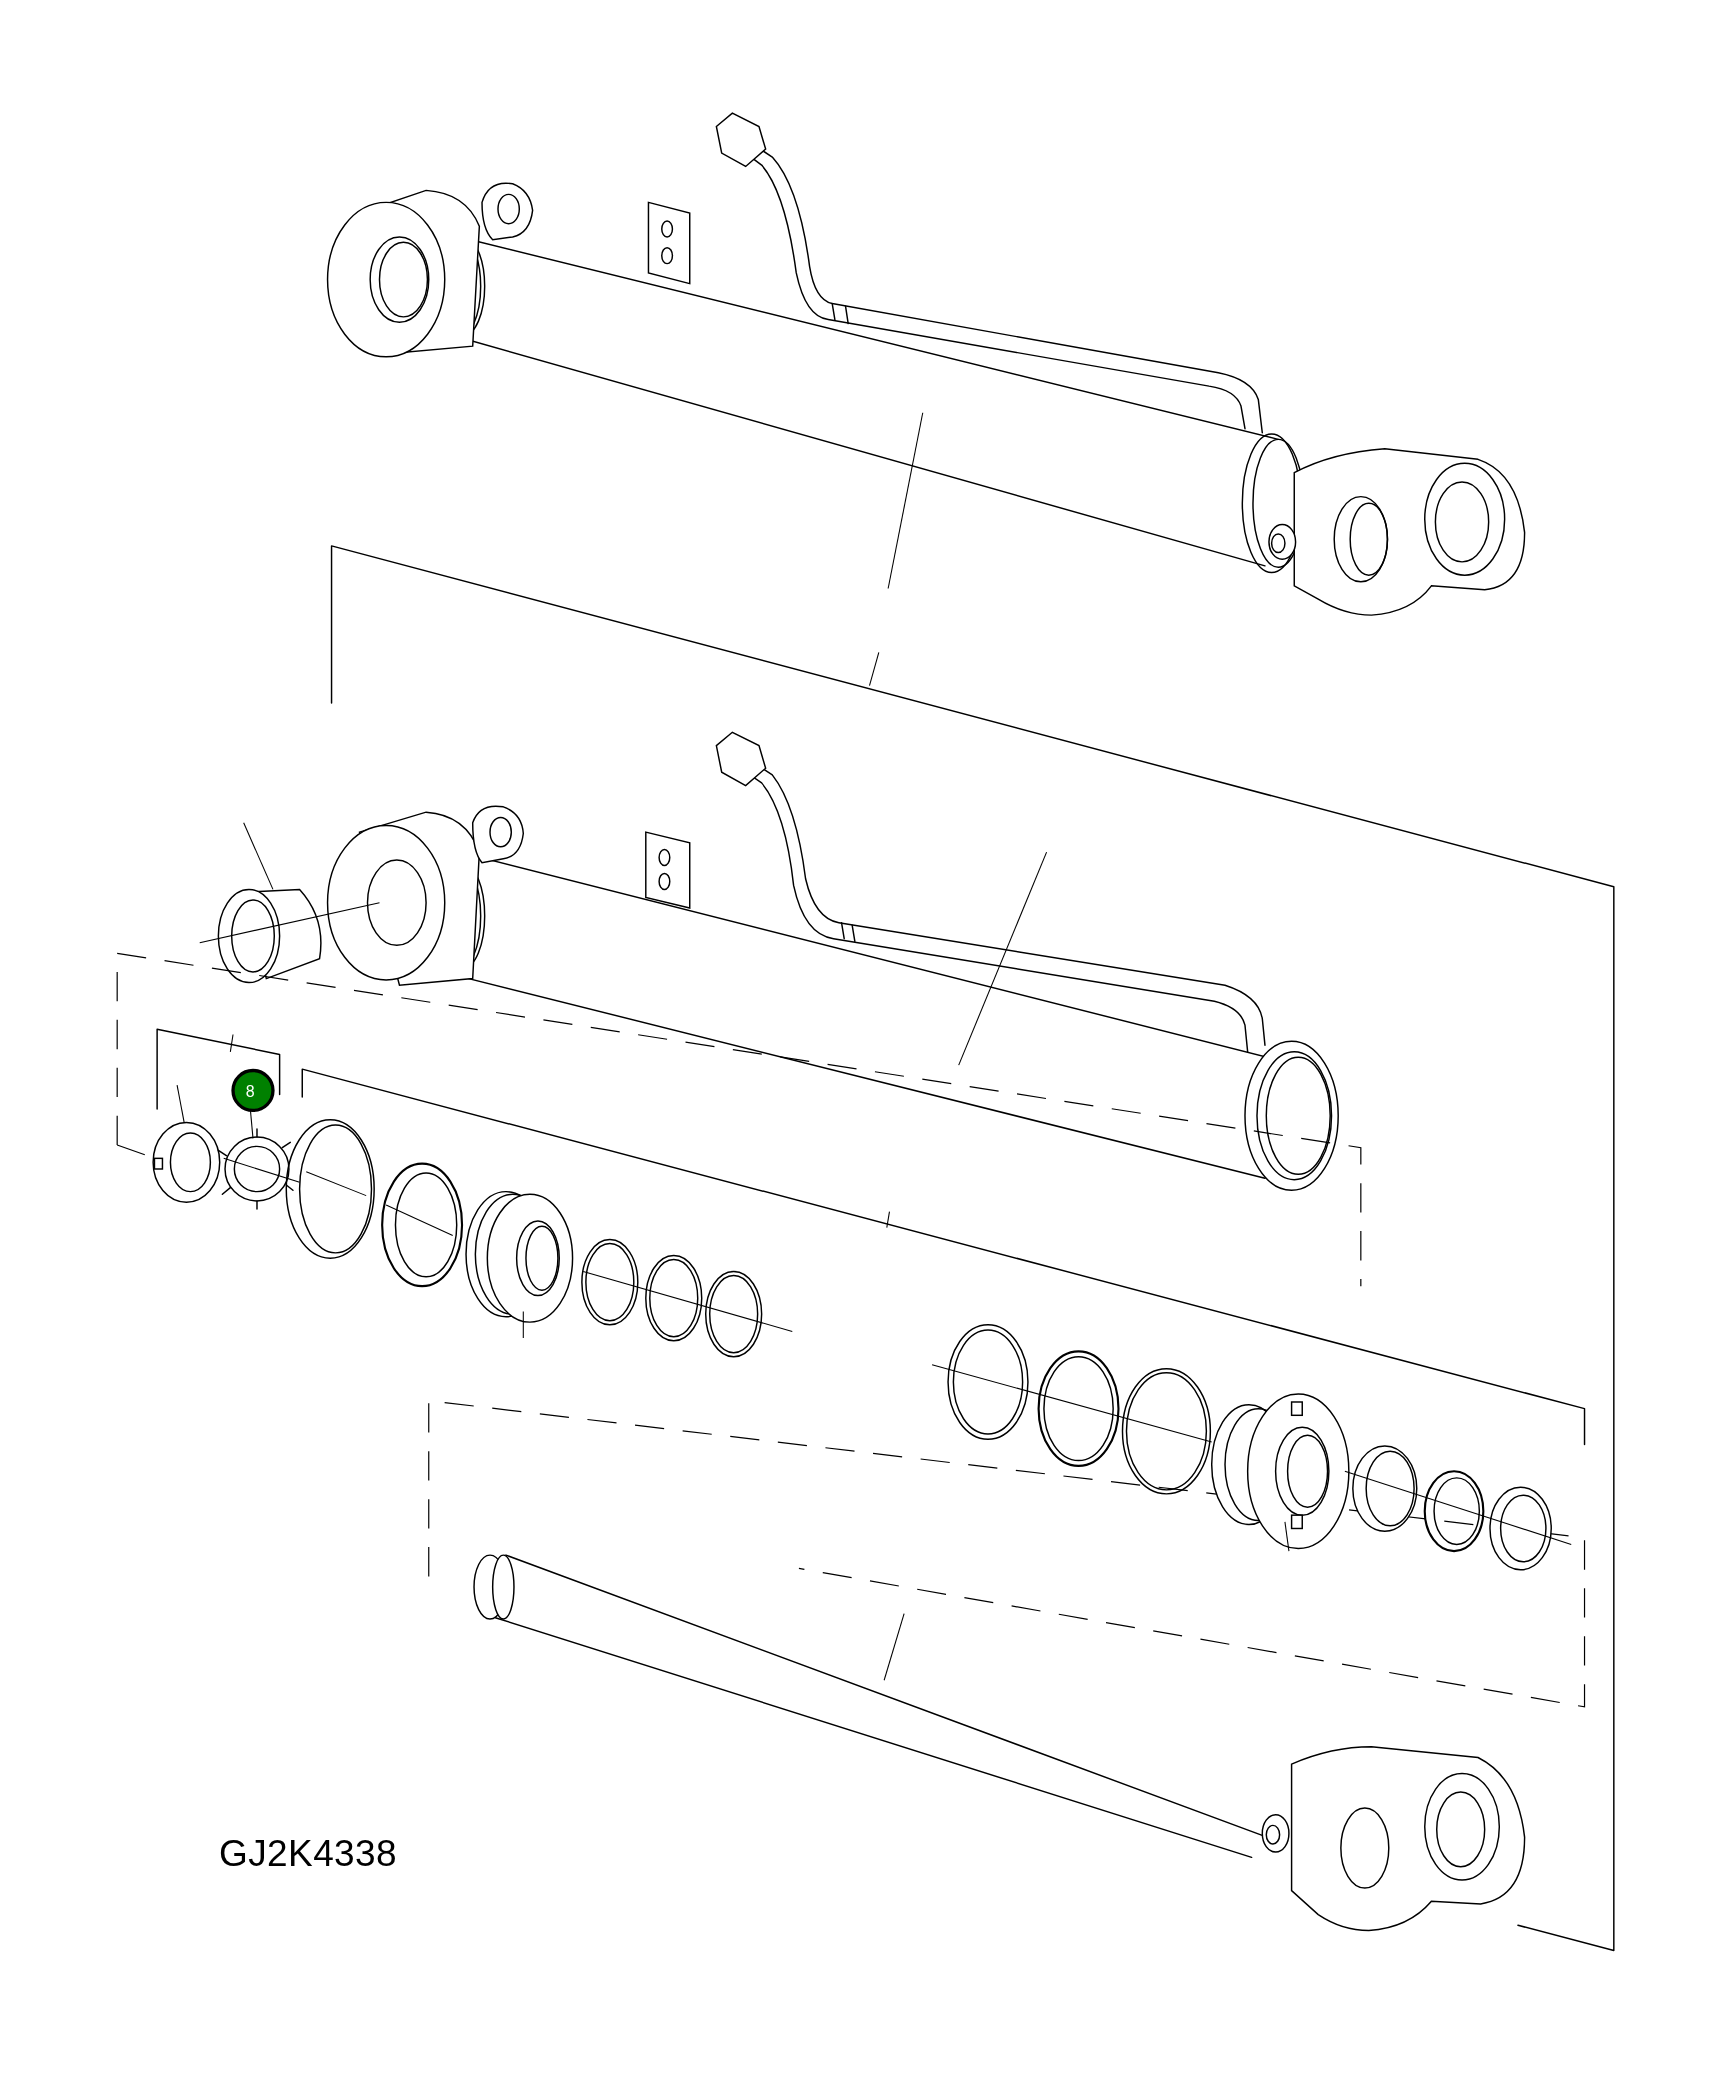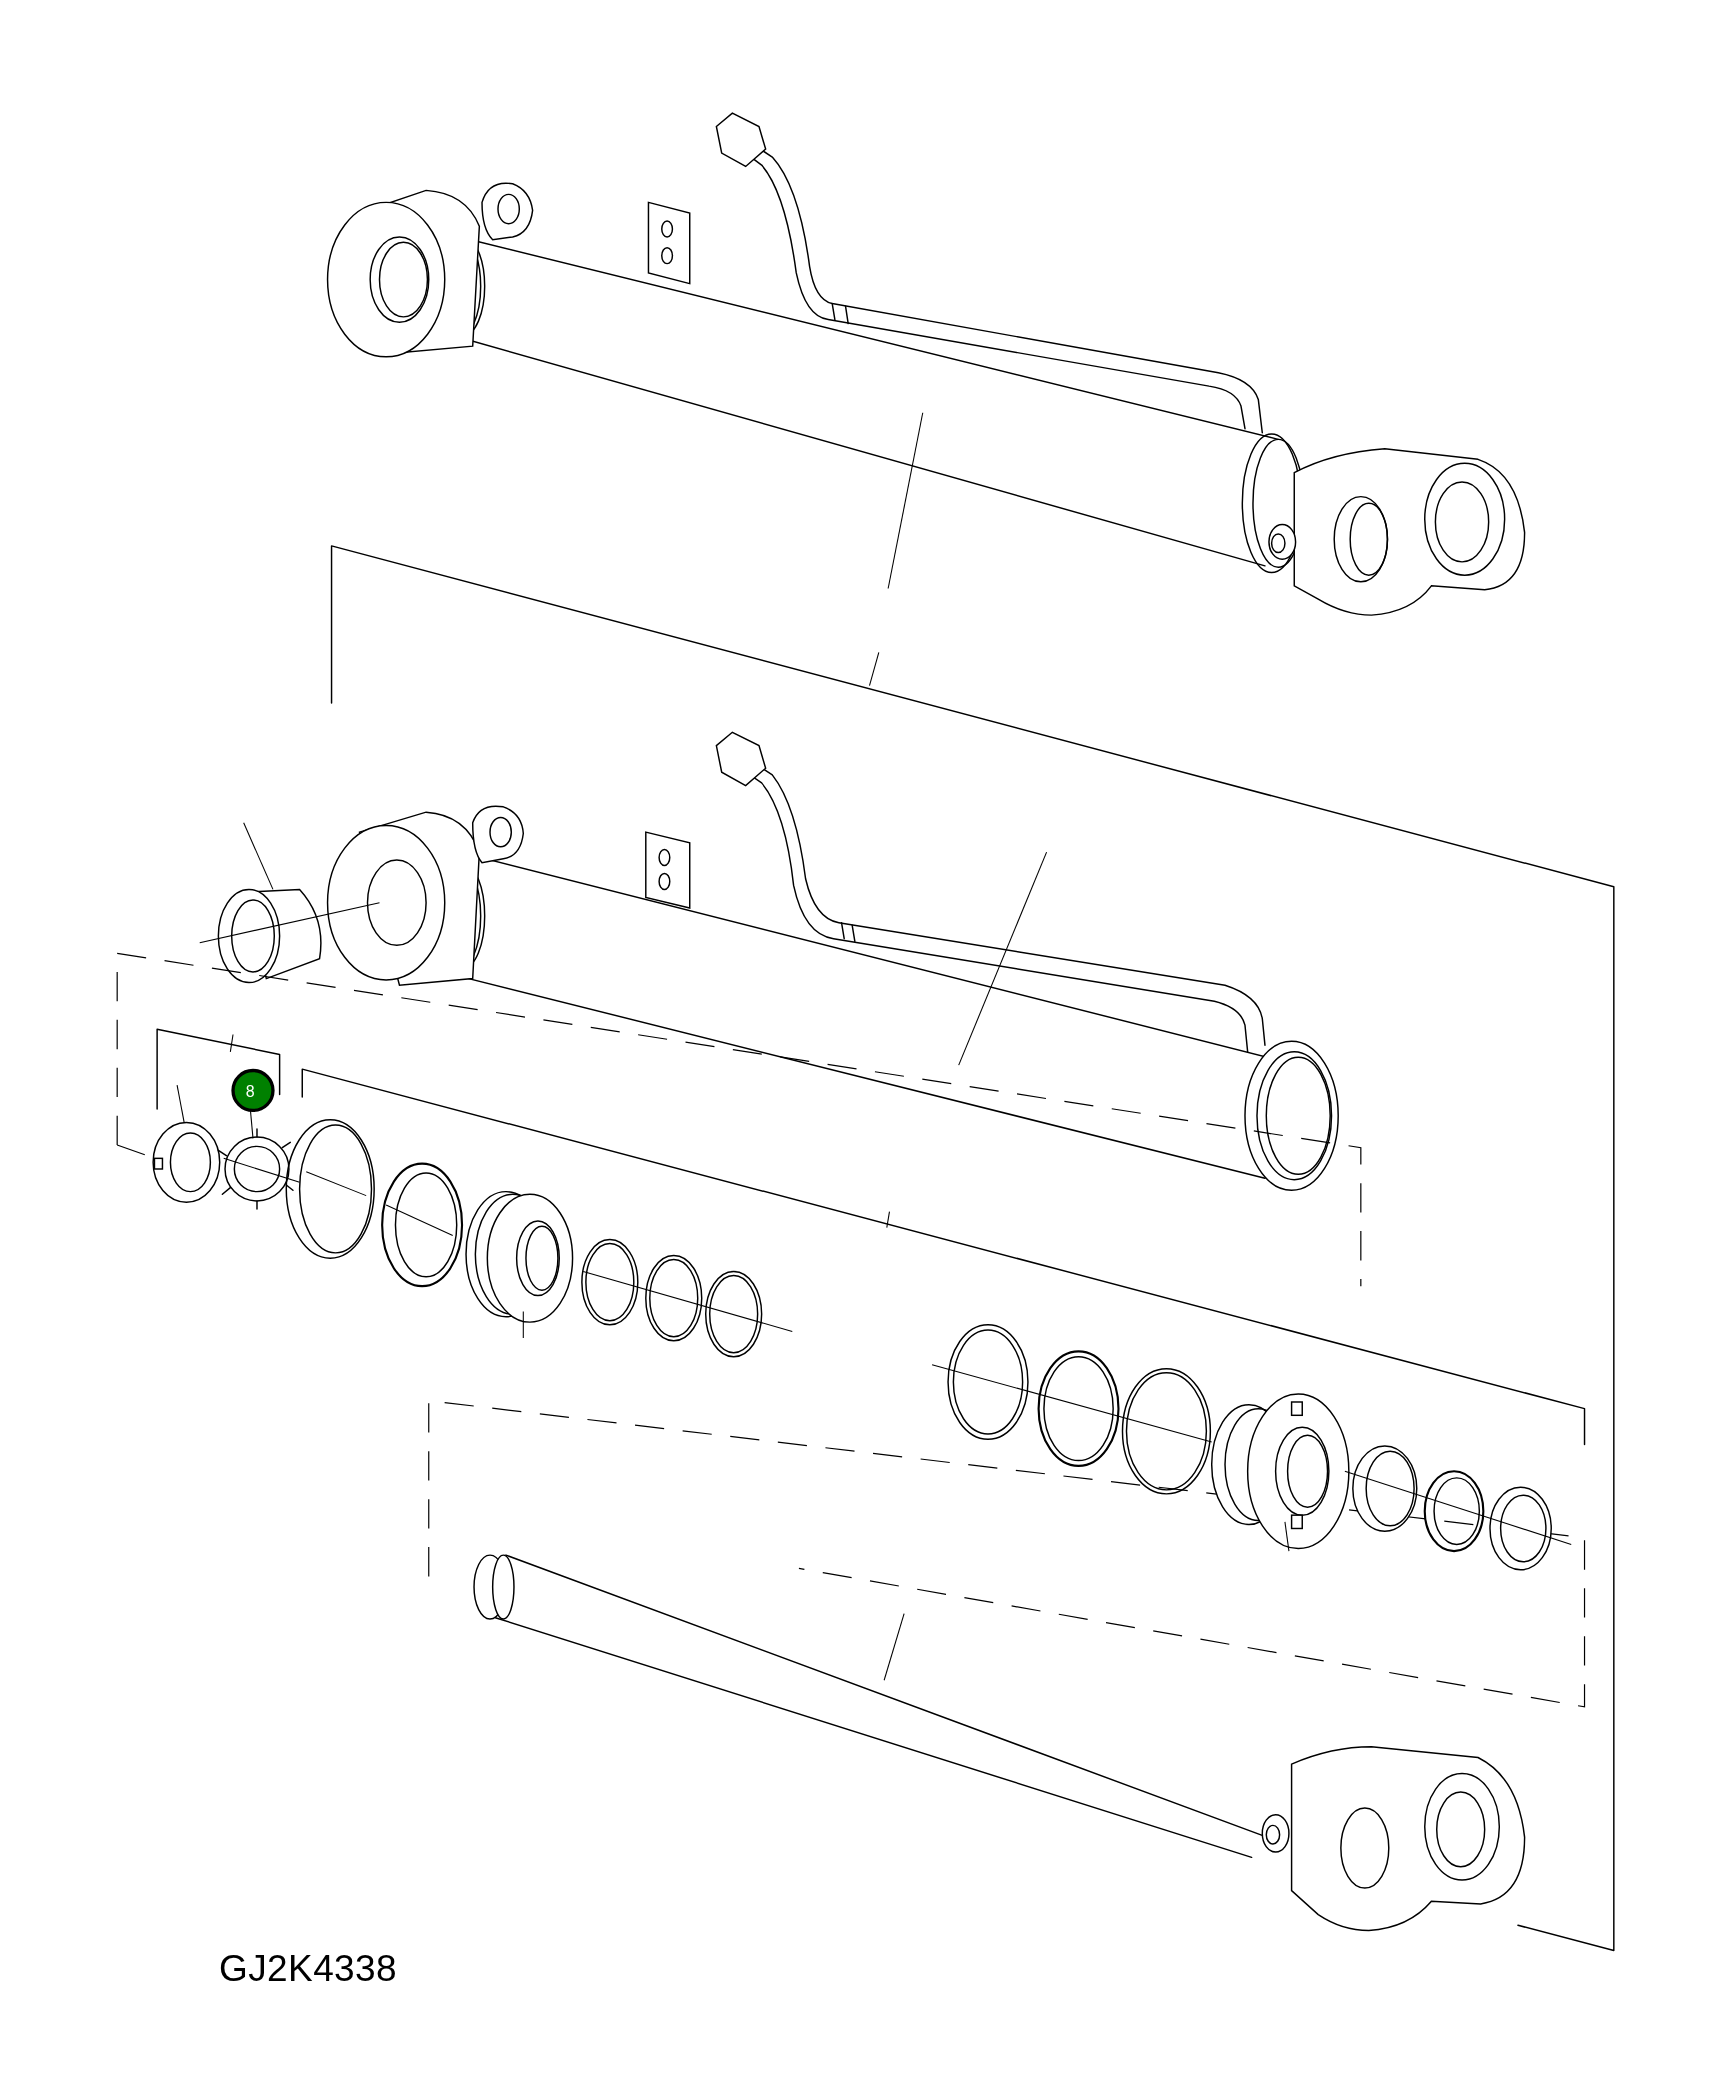--- a/index.html
+++ b/index.html
@@ -6,21 +6,21 @@
   body { width: 1731px; height: 2097px; position: relative; overflow: hidden; }
   #diagram { position: absolute; left: 0; top: 0; width: 1731px; height: 2097px; }
   .ln { fill: none; stroke: #000; stroke-width: 1.1; stroke-linejoin: round; stroke-linecap: round; }
   .thin { fill: none; stroke: #000; stroke-width: 0.8; }
   .thick { fill: none; stroke: #000; stroke-width: 1.6; }
   .dash { fill: none; stroke: #000; stroke-width: 0.9; stroke-dasharray: 22 14; }
   .fillw { fill: #fff; stroke: #000; stroke-width: 1.1; }
   .callout-circle { cursor: pointer; }
   .callout-text { font-family: "Liberation Sans", sans-serif; font-size: 12px; fill: #ffffff; text-anchor: middle; dominant-baseline: central; pointer-events: none; }
   .figure-id {
-    position: absolute; left: 219px; top: 1950px;
+    position: absolute; left: 219px; top: 1835px;
     font-family: "Liberation Sans", sans-serif; font-size: 37px; color: #000;
     letter-spacing: 0.4px; line-height: 1;
   }
 </style>
 </head>
 <body>
 
 <svg id="diagram" viewBox="0 0 1300 1575" preserveAspectRatio="none" xmlns="http://www.w3.org/2000/svg">
 
   <g>

